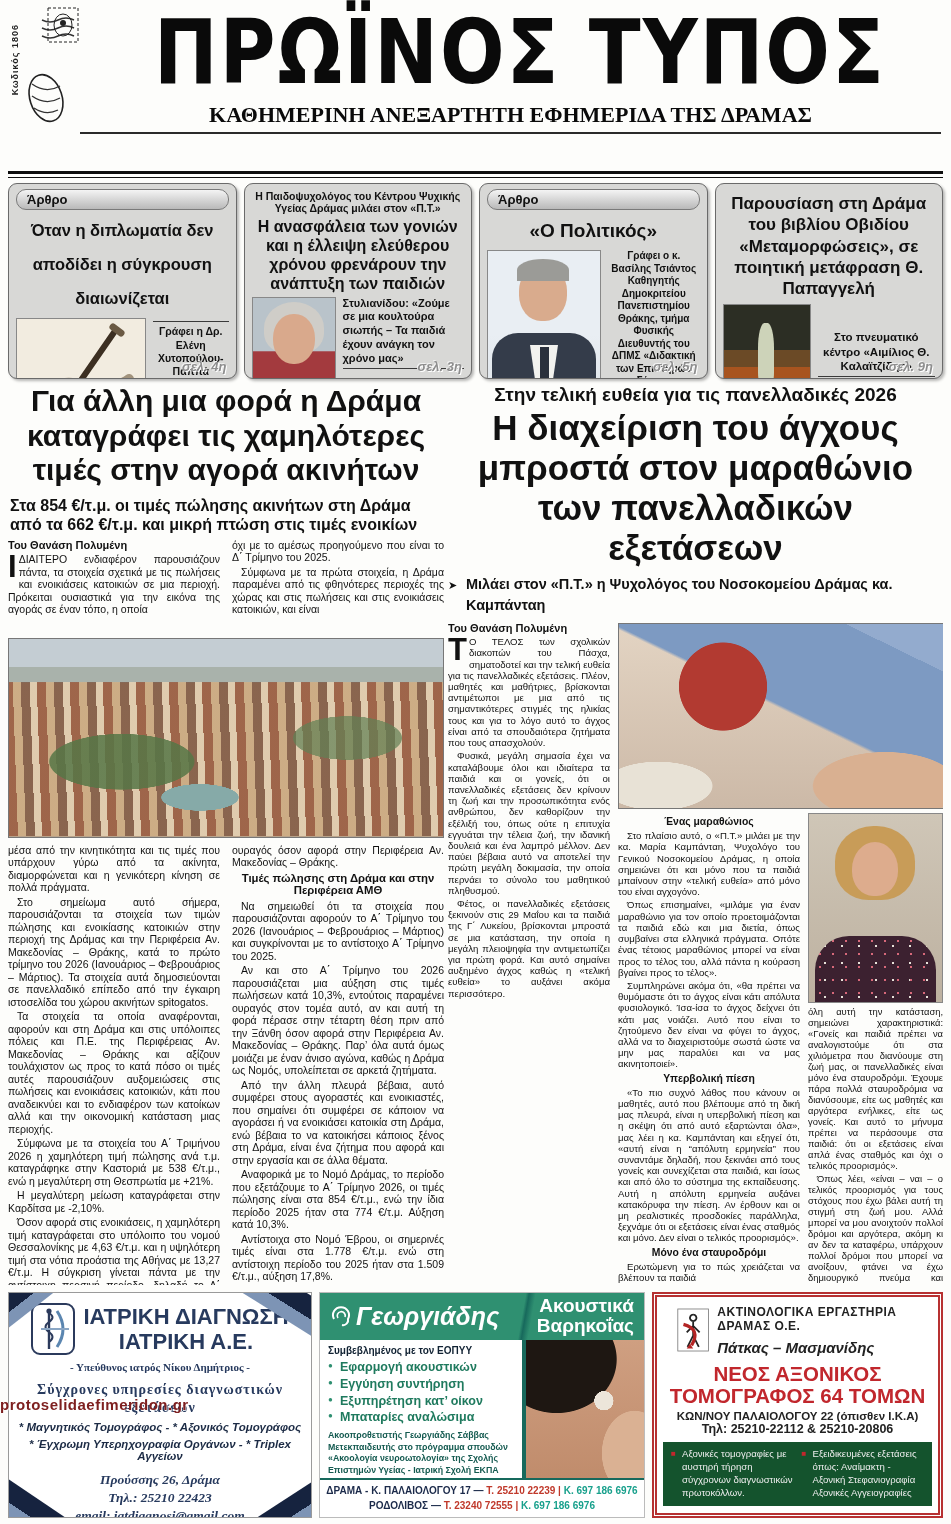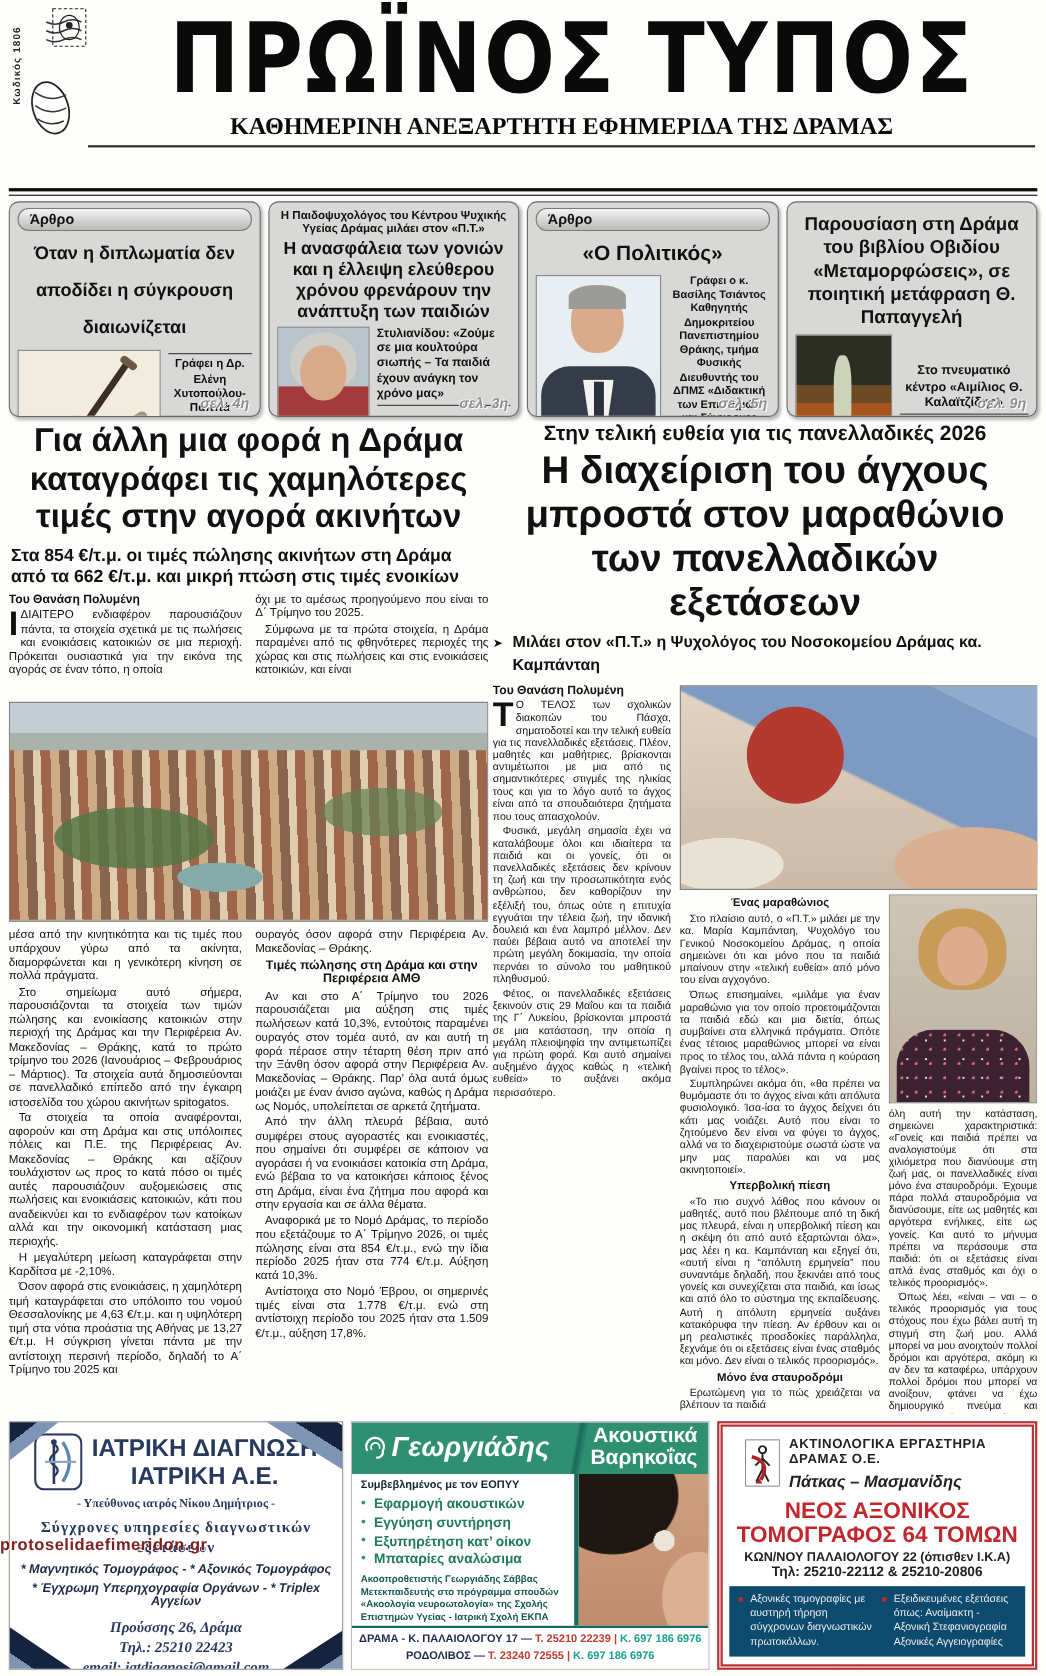--- a/index.html
+++ b/index.html
@@ -144,21 +144,21 @@
   .ad2-foot{background:#fff;border-top:2px solid #17695c;padding:3px 4px 4px;text-align:center;font-size:10px;font-weight:bold;color:#1b2a4a;line-height:1.5;}
   .ad2-foot .t{color:#c0392b;} .ad2-foot .k{color:#18a08c;}
 
   .ad3{width:291px;border:5px double #b73131;text-align:center;padding:6px 6px 0;color:#222;}
   .ad3-head{display:flex;align-items:center;gap:8px;text-align:left;margin-left:14px;}
   .ad3-company{font-size:12px;font-weight:bold;letter-spacing:.5px;}
   .ad3-names{font-size:15px;font-weight:bold;font-style:italic;margin-top:6px;}
   .ad3-big{color:#c1272d;font-weight:bold;font-size:20.5px;margin-top:6px;line-height:1.05;}
   .ad3-addr{font-weight:bold;font-size:11.5px;margin-top:4px;}
   .ad3-tel{font-weight:bold;font-size:12.5px;}
-  .ad3-box{background:#0c4a6e;color:#eee;display:flex;gap:8px;text-align:left;padding:6px 8px;margin-top:6px;font-size:9.6px;line-height:1.35;align-items:flex-end;}
+  .ad3-box{background:#14532d;color:#eee;display:flex;gap:8px;text-align:left;padding:6px 8px;margin-top:6px;font-size:9.6px;line-height:1.35;align-items:flex-end;}
   .ad3-box .cell{flex:1;position:relative;padding-left:11px;}
   .ad3-box .cell::before{content:"■";color:#c1272d;font-size:8px;position:absolute;left:0;top:1px;}
   .ad3-foot{font-size:10.5px;font-weight:bold;margin-top:5px;line-height:1.5;}
 
   .watermark{position:absolute;top:1396px;left:0;font-size:15px;font-weight:bold;color:#7e2020;
              letter-spacing:.5px;text-shadow:1px 1px 0 rgba(255,255,255,.7);z-index:30;}
 </style>
 </head>
 <body>
 
@@ -271,27 +271,29 @@
           <p class="para noindent">όχι με το αμέσως προηγούμενο που είναι το Δ΄ Τρίμηνο του 2025.</p>
           <p class="para">Σύμφωνα με τα πρώτα στοιχεία, η Δράμα παραμένει από τις φθηνότερες περιοχές της χώρας και στις πωλήσεις και στις ενοικιάσεις κατοικιών, και είναι</p>
         </div>
     </div>
     <div class="city-photo"></div>
     <div class="cols cols-bottom">
       <div class="col">
           <p class="para noindent">μέσα από την κινητικότητα και τις τιμές που υπάρχουν γύρω από τα ακίνητα, διαμορφώνεται και η γενικότερη κίνηση σε πολλά πράγματα.</p>
           <p class="para">Στο σημείωμα αυτό σήμερα, παρουσιάζονται τα στοιχεία των τιμών πώλησης και ενοικίασης κατοικιών στην περιοχή της Δράμας και την Περιφέρεια Αν. Μακεδονίας – Θράκης, κατά το πρώτο τρίμηνο του 2026 (Ιανουάριος – Φεβρουάριος – Μάρτιος). Τα στοιχεία αυτά δημοσιεύονται σε πανελλαδικό επίπεδο από την έγκαιρη ιστοσελίδα του χώρου ακινήτων spitogatos.</p>
           <p class="para">Τα στοιχεία τα οποία αναφέρονται, αφορούν και στη Δράμα και στις υπόλοιπες πόλεις και Π.Ε. της Περιφέρειας Αν. Μακεδονίας – Θράκης και αξίζουν τουλάχιστον ως προς το κατά πόσο οι τιμές αυτές παρουσιάζουν αυξομειώσεις στις πωλήσεις και ενοικιάσεις κατοικιών, κάτι που αναδεικνύει και το ενδιαφέρον των κατοίκων αλλά και την οικονομική κατάσταση μιας περιοχής.</p>
+          <p class="para">Σύμφωνα με τα στοιχεία του Α΄ Τριμήνου 2026 η χαμηλότερη τιμή πώλησης ανά τ.μ. καταγράφηκε στην Καστοριά με 538 €/τ.μ., ενώ η μεγαλύτερη στη Θεσπρωτία με +21%.</p>
           <p class="para">Η μεγαλύτερη μείωση καταγράφεται στην Καρδίτσα με -2,10%.</p>
           <p class="para">Όσον αφορά στις ενοικιάσεις, η χαμηλότερη τιμή καταγράφεται στο υπόλοιπο του νομού Θεσσαλονίκης με 4,63 €/τ.μ. και η υψηλότερη τιμή στα νότια προάστια της Αθήνας με 13,27 €/τ.μ. Η σύγκριση γίνεται πάντα με την αντίστοιχη περσινή περίοδο, δηλαδή το Α΄ Τρίμηνο του 2025 και</p>
         </div>
       <div class="col">
         <div>
             <p class="para noindent">ουραγός όσον αφορά στην Περιφέρεια Αν. Μακεδονίας – Θράκης.</p>
             <h4 class="col-subhead">Τιμές πώλησης στη Δράμα και στην Περιφέρεια ΑΜΘ</h4>
+            <p class="para">Να σημειωθεί ότι τα στοιχεία που παρουσιάζονται αφορούν το Α΄ Τρίμηνο του 2026 (Ιανουάριος – Φεβρουάριος – Μάρτιος) και συγκρίνονται με το αντίστοιχο Α΄ Τρίμηνο του 2025.</p>
             <p class="para">Αν και στο Α΄ Τρίμηνο του 2026 παρουσιάζεται μια αύξηση στις τιμές πωλήσεων κατά 10,3%, εντούτοις παραμένει ουραγός στον τομέα αυτό, αν και αυτή τη φορά πέρασε στην τέταρτη θέση πριν από την Ξάνθη όσον αφορά στην Περιφέρεια Αν. Μακεδονίας – Θράκης. Παρ’ όλα αυτά όμως μοιάζει με έναν άνισο αγώνα, καθώς η Δράμα ως Νομός, υπολείπεται σε αρκετά ζητήματα.</p>
             <p class="para">Από την άλλη πλευρά βέβαια, αυτό συμφέρει στους αγοραστές και ενοικιαστές, που σημαίνει ότι συμφέρει σε κάποιον να αγοράσει ή να ενοικιάσει κατοικία στη Δράμα, ενώ βέβαια το να κατοικήσει κάποιος ξένος στη Δράμα, είναι ένα ζήτημα που αφορά και στην εργασία και σε άλλα θέματα.</p>
             <p class="para">Αναφορικά με το Νομό Δράμας, το περίοδο που εξετάζουμε το Α΄ Τρίμηνο 2026, οι τιμές πώλησης είναι στα 854 €/τ.μ., ενώ την ίδια περίοδο 2025 ήταν στα 774 €/τ.μ. Αύξηση κατά 10,3%.</p>
             <p class="para">Αντίστοιχα στο Νομό Έβρου, οι σημερινές τιμές είναι στα 1.778 €/τ.μ. ενώ στη αντίστοιχη περίοδο του 2025 ήταν στα 1.509 €/τ.μ., αύξηση 17,8%.</p>
           </div>
 
       </div>
     </div>
   </section>
 

